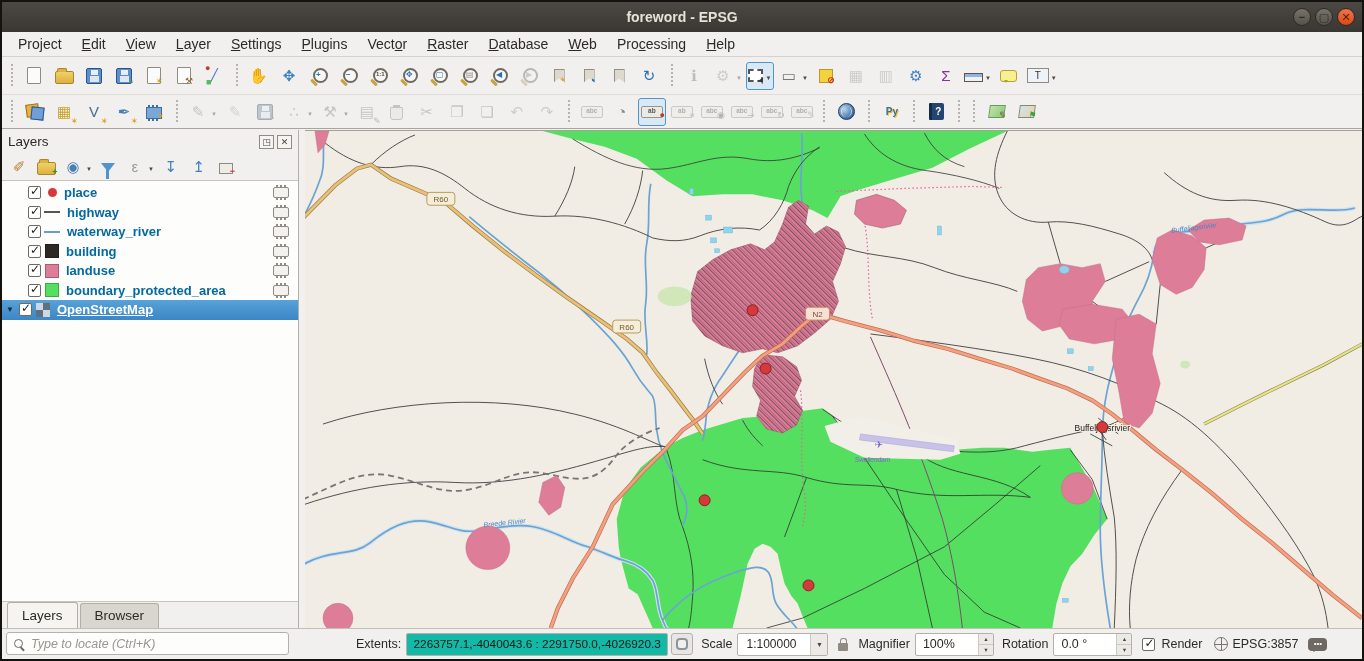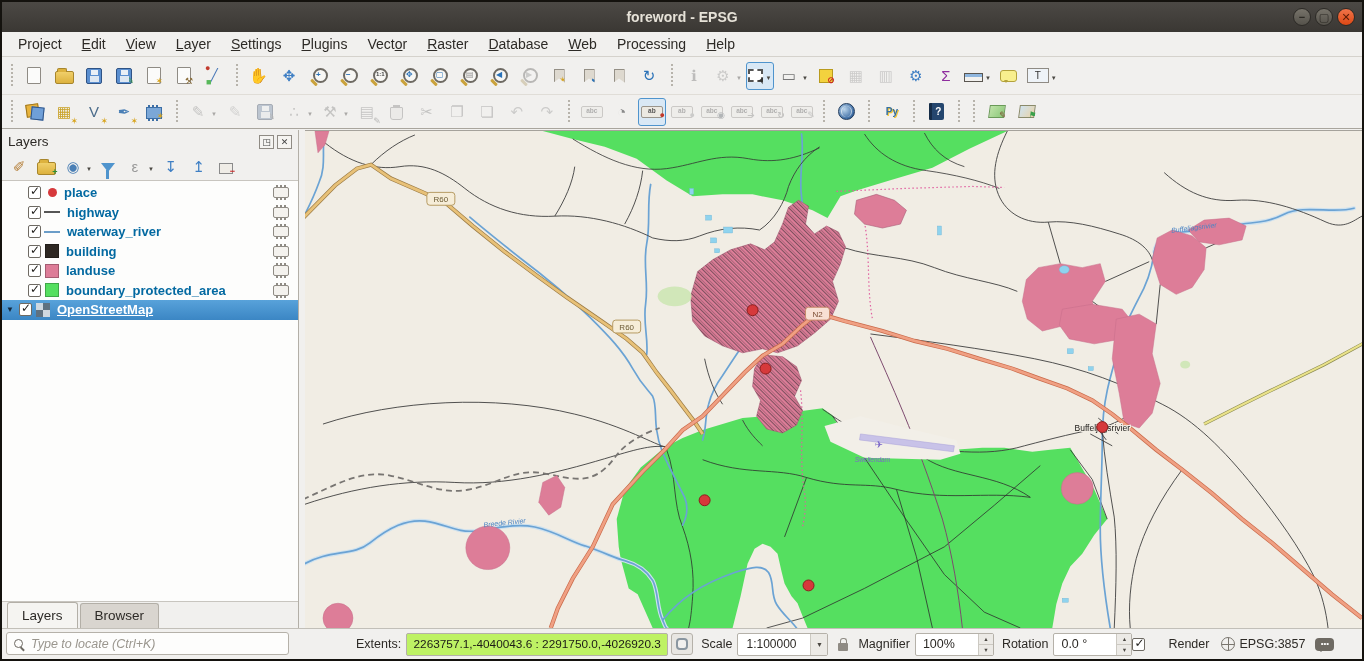--- a/index.html
+++ b/index.html
@@ -96,40 +96,40 @@
   #map svg{display:block;width:100%;height:100%}
   
   #statusbar{position:absolute;left:0;right:0;bottom:0;height:31px;background:#f1f0ee;border-top:1px solid #c2bfb8;display:flex;align-items:center;font-size:12.5px;color:#2d2a26;padding-right:6px}
   #locate{position:absolute;left:4px;bottom:4px;width:283px;height:23px;border:1px solid #b5b1a9;border-radius:3px;background:#fdfdfc;display:flex;align-items:center;padding:0 6px}
   #locate input{border:none;outline:none;flex:1;font-size:12.5px;font-style:italic;color:#6b6760;background:transparent}
   #locate input::placeholder{color:#9a968e;font-style:italic}
   .mini-mag{width:12px;height:12px;position:relative;margin-right:6px;flex:none}
   .mini-mag::before{content:"";position:absolute;left:1px;top:1px;width:7px;height:7px;border:1.5px solid #6e6a63;border-radius:50%}
   .mini-mag::after{content:"";position:absolute;right:0;bottom:0;width:5px;height:1.5px;background:#6e6a63;transform:rotate(45deg)}
   .sblabel{margin:0 5px 0 8px;white-space:nowrap}
-  .extbox{width:262px;height:23px;border:1px solid #b5b1a9;border-radius:2px;background:#bef264;font-size:11.8px;text-align:center;color:#1c1a17;padding:0 2px}
+  .extbox{width:262px;height:23px;border:1px solid #b5b1a9;border-radius:2px;background:#14b8a6;font-size:11.8px;text-align:center;color:#1c1a17;padding:0 2px}
   .sqbtn{width:22px;height:22px;border:1px solid #b5b1a9;border-radius:3px;background:#e8e6e2;display:flex;align-items:center;justify-content:center;margin-left:3px}
   .k-extbtn{width:12px;height:12px;border:2.5px solid #8a96a0;border-radius:4px;background:#f1f0ee}
   .combo{height:23px;border:1px solid #b5b1a9;border-radius:2px;background:#fff;display:flex;align-items:center}
   .combo .val{padding:0 8px;min-width:72px;font-size:12px}
   .combo .arrow{width:17px;align-self:stretch;border-left:1px solid #ccc9c2;background:#eceae6;display:flex;align-items:center;justify-content:center}
   .combo .arrow::after{content:"▼";font-size:7px;color:#4a4742}
   .spin{height:23px;border:1px solid #b5b1a9;border-radius:2px;background:#fff;display:flex}
   .spin .val{display:flex;align-items:center;padding:0 7px;min-width:62px}
   .spin .btns{width:15px;border-left:1px solid #ccc9c2;display:flex;flex-direction:column}
   .spin .btns span{flex:1;font-size:5.5px;display:flex;align-items:center;justify-content:center;color:#4a4742;background:#eceae6}
   .spin .btns span:first-child{border-bottom:1px solid #ccc9c2}
   .k-lock{width:10px;height:8px;background:#8f8b84;border-radius:1px;position:relative;margin:5px 2px 0 10px;flex:none}
   .k-lock::before{content:"";position:absolute;top:-5px;left:1.5px;width:5px;height:5px;border:1.5px solid #8f8b84;border-bottom:none;border-radius:3px 3px 0 0}
   .k-crs{width:14px;height:14px;border-radius:50%;border:1.5px solid #7a766e;position:relative;margin:0 4px 0 12px;flex:none}
   .k-crs::before{content:"";position:absolute;left:50%;top:0;bottom:0;width:1px;background:#7a766e}
   .k-crs::after{content:"";position:absolute;top:50%;left:0;right:0;height:1px;background:#7a766e}
   .msg-bubble{width:19px;height:13px;background:#6e6a63;border-radius:4px;color:#fff;font-size:8px;line-height:11px;text-align:center;position:relative;margin-left:10px;flex:none}
   .msg-bubble::after{content:"";position:absolute;left:3px;bottom:-4px;border:3px solid transparent;border-top-color:#6e6a63}
-  .rendercb{display:flex;align-items:center;gap:23px;}
+  .rendercb{display:flex;align-items:center;gap:6px;margin-left:10px}
 </style>
 </head>
 <body>
 
 <div id="titlebar">
   <span>foreword - EPSG</span>
   <span class="wctrls">
     <span class="wbtn">−</span>
     <span class="wbtn">▢</span>
     <span class="wbtn close">✕</span>

